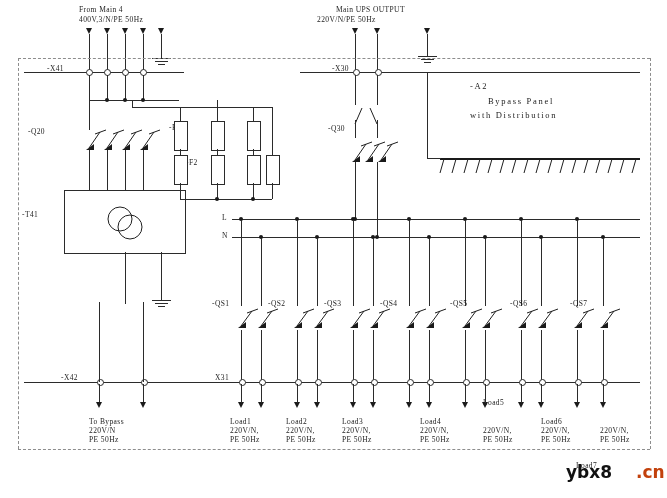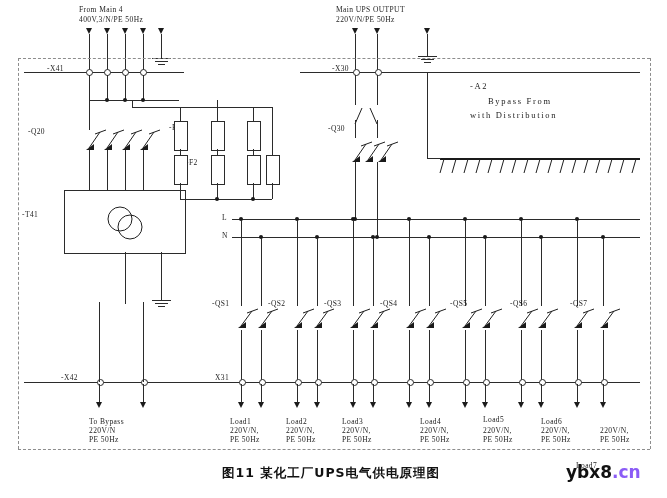--- a/index.html
+++ b/index.html
@@ -21,21 +21,21 @@
          border:1px solid #2b2b2b;background:#fff;}
   .arrow{position:absolute;width:0;height:0;border-left:3.5px solid transparent;
          border-right:3.5px solid transparent;border-top:6px solid #1a1a1a;}
   .fuse{position:absolute;border:1px solid #2b2b2b;background:#fff;}
   .gnd i{position:absolute;background:#2b2b2b;height:1px;}
   .title{position:absolute;font-family:"DejaVu Sans",sans-serif;
          font-size:12.5px;font-weight:bold;color:#111;letter-spacing:1px;}
   .wm{position:absolute;font-family:"DejaVu Sans",sans-serif;
       font-size:17px;font-weight:bold;letter-spacing:0px;}
   .wm .b{color:#111;}
-  .wm .r{color:#8b5cf6;}
+  .wm .r{color:#c2410c;padding-left:24px;}
   svg{position:absolute;overflow:visible;}
 </style>
 </head>
 <body>
 
 <div id="stage">
 
   <div class="lbl" style="left:79px;top:5px;">From Main 4</div>
   <div class="lbl" style="left:79px;top:15px;">400V,3/N/PE 50Hz</div>
 
@@ -51,21 +51,21 @@
   <div class="vl" style="left:143px;top:34px;height:38px;"></div>
   <div class="vl" style="left:161px;top:34px;height:24px;"></div>
 
   <div class="gnd">
     <i style="left:152px;top:58px;width:19px;"></i>
     <i style="left:155px;top:61px;width:13px;"></i>
     <i style="left:158px;top:64px;width:7px;"></i>
   </div>
 
   <div class="lbl" style="left:336px;top:5px;">Main UPS OUTPUT</div>
-  <div class="lbl" style="left:336px;top:15px;">220V/N/PE 50Hz</div>
+  <div class="lbl" style="left:317px;top:15px;">220V/N/PE 50Hz</div>
 
   <div class="arrow" style="left:352px;top:28px;"></div>
   <div class="arrow" style="left:374px;top:28px;"></div>
   <div class="arrow" style="left:424px;top:28px;"></div>
 
   <div class="vl" style="left:355px;top:34px;height:38px;"></div>
   <div class="vl" style="left:377px;top:34px;height:38px;"></div>
   <div class="vl" style="left:427px;top:34px;height:22px;"></div>
 
   <div class="gnd">
@@ -73,21 +73,21 @@
     <i style="left:421px;top:59px;width:13px;"></i>
     <i style="left:424px;top:62px;width:7px;"></i>
   </div>
 
   <div class="dash" style="left:18px;top:58px;width:632px;"></div>
   <div class="dash" style="left:18px;top:449px;width:632px;"></div>
   <div class="dashv" style="left:18px;top:58px;height:391px;"></div>
   <div class="dashv" style="left:650px;top:58px;height:391px;"></div>
 
   <div class="lbl big" style="left:470px;top:82px;">-A2</div>
-  <div class="lbl big" style="left:488px;top:97px;">Bypass From</div>
+  <div class="lbl big" style="left:488px;top:97px;">Bypass Panel</div>
   <div class="lbl big" style="left:470px;top:111px;">with Distribution</div>
 
   <div class="lbl" style="left:47px;top:64px;">-X41</div>
   <div class="hl" style="left:24px;top:72px;width:160px;"></div>
   <div class="onode" style="left:86px;top:69px;"></div>
   <div class="onode" style="left:104px;top:69px;"></div>
   <div class="onode" style="left:122px;top:69px;"></div>
   <div class="onode" style="left:140px;top:69px;"></div>
 
   <div class="vl" style="left:89px;top:75px;height:55px;"></div>
@@ -446,21 +446,21 @@
     <div class="lbl" style="left:342px;top:417px;">Load3</div>
     <div class="lbl" style="left:342px;top:426px;">220V/N,</div>
     <div class="lbl" style="left:342px;top:435px;">PE 50Hz</div>
   </div>
   <div>
     <div class="lbl" style="left:420px;top:417px;">Load4</div>
     <div class="lbl" style="left:420px;top:426px;">220V/N,</div>
     <div class="lbl" style="left:420px;top:435px;">PE 50Hz</div>
   </div>
   <div>
-    <div class="lbl" style="left:483px;top:415px;">Load5</div>
+    <div class="lbl" style="left:483px;top:398px;">Load5</div>
     <div class="lbl" style="left:483px;top:426px;">220V/N,</div>
     <div class="lbl" style="left:483px;top:435px;">PE 50Hz</div>
   </div>
   <div>
     <div class="lbl" style="left:541px;top:417px;">Load6</div>
     <div class="lbl" style="left:541px;top:426px;">220V/N,</div>
     <div class="lbl" style="left:541px;top:435px;">PE 50Hz</div>
   </div>
   <div>
     <div class="lbl" style="left:576px;top:417px;margin-top:44px;">Load7</div>
@@ -479,19 +479,18 @@
   <div class="arrow" style="left:140px;top:402px;"></div>
 
   <div>
     <div class="lbl" style="left:89px;top:417px;">To Bypass</div>
     <div class="lbl" style="left:89px;top:426px;">220V/N</div>
     <div class="lbl" style="left:89px;top:435px;">PE 50Hz</div>
   </div>
 
   <div class="vl" style="left:125px;top:302px;height:2px;"></div>
 
-  <div class="title cn" style="left:222px;top:465px;">图11  某化工厂UPS电气供电原理图</div>
 
   <div class="wm" style="left:566px;top:462px;">
     <span class="b">ybx8</span><span class="r">.cn</span>
   </div>
 
 </div>
 
 </body></html>

